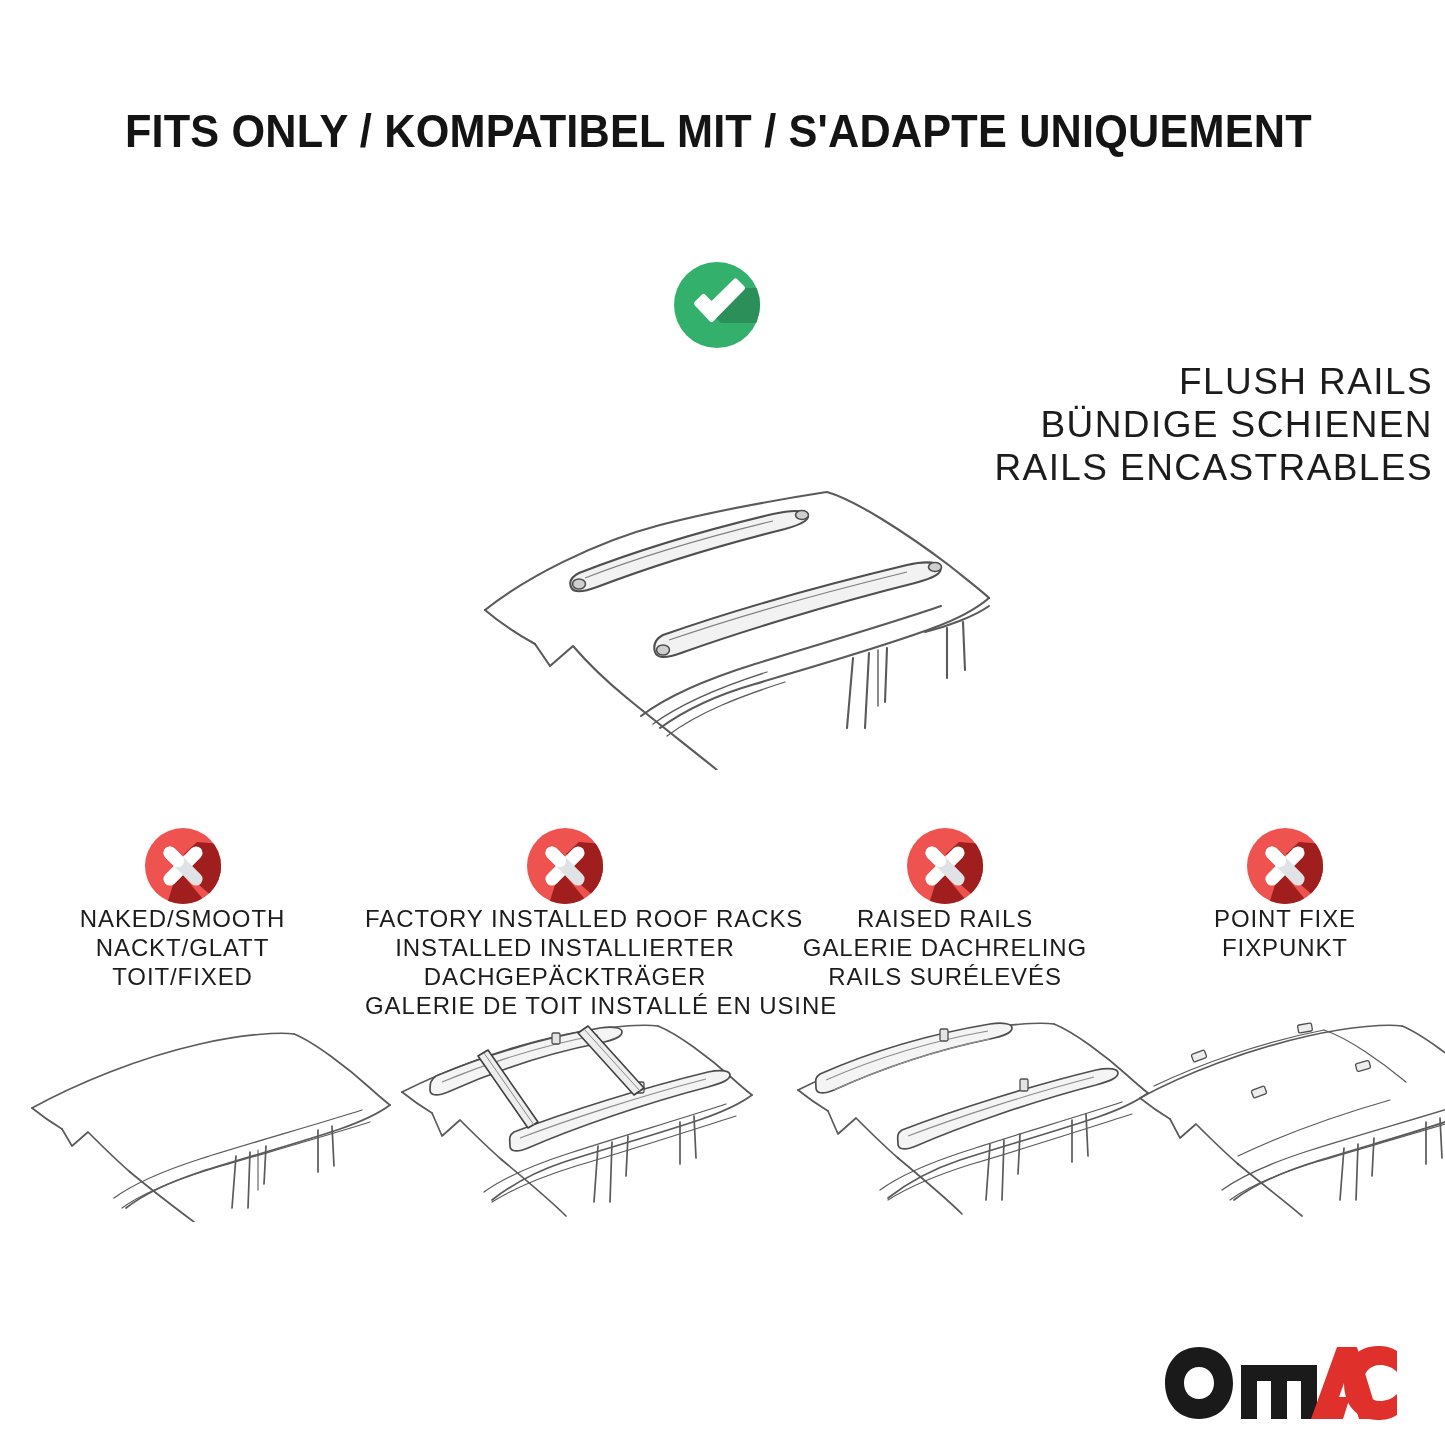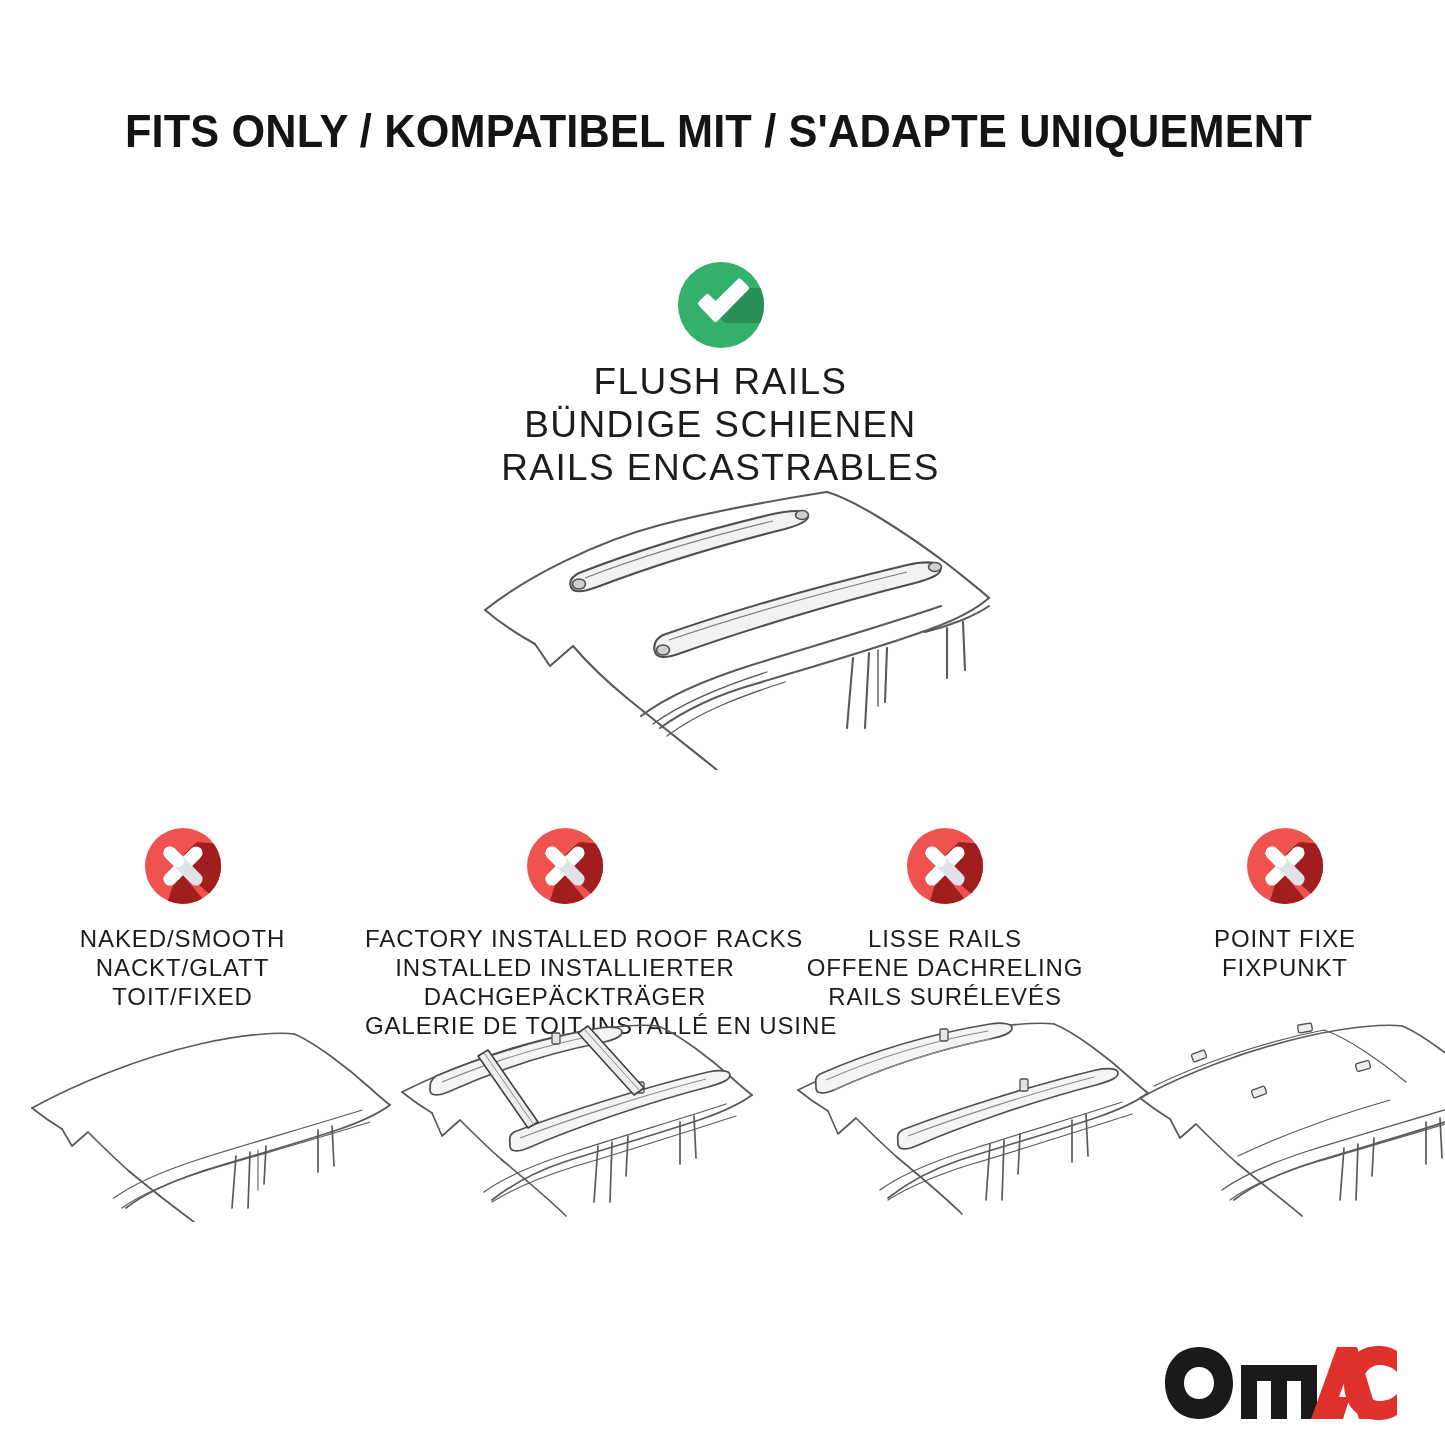--- a/index.html
+++ b/index.html
@@ -40,22 +40,22 @@
     top:0; left:0; width:100%; height:100%;
   }
   .badge .glyph{
     position:absolute;
     top:0; left:0; width:100%; height:100%;
   }
 
   
   .ok-block{
     position:absolute;
-    left:0; right:4px; top:262px;
-    text-align:center;
+    left:0; right:12px; top:262px;
+    text-align:right;
   }
   .ok-badge{
     width:86px; height:86px;
     margin:0 auto;
     background:#33b06c;
   }
   .ok-labels{
     margin-top:12px;
   }
   .ok-labels div{
@@ -88,21 +88,21 @@
   .col-2{ width:400px; }
   .col-3{ width:360px; }
   .col-4{ width:320px; }
 
   .bad-badge{
     width:76px; height:76px;
     margin:0 auto;
     background:#ef5350;
   }
   .bad-labels{
-    margin-top:20px;
+    margin-top:0;
     text-align:center;
   }
   .bad-labels div{
     font-size:24px;
     font-weight:400;
     letter-spacing:0.9px;
     line-height:29px;
     color:#1c1c1c;
     white-space:nowrap;
   }
@@ -246,22 +246,22 @@
         <path d="M33 41 L62 76 L22 76 Z" fill="#a01e1e"></path>
         <path d="M32 38 L76 76 L76 40 L45 27 Z" fill="#a01e1e"></path>
       </svg>
       <svg class="glyph" viewBox="0 0 76 76">
         <rect x="31.5" y="13" width="13" height="50" rx="6.5" fill="#ffffff" transform="rotate(45 38 38)"></rect>
         <rect x="31.5" y="13" width="13" height="50" rx="6.5" fill="#dfe3e5" transform="rotate(-45 38 38)"></rect>
         <rect x="31.5" y="13" width="13" height="24" rx="6.5" fill="#ffffff" transform="rotate(-45 38 38)"></rect>
       </svg>
     </div>
     <div class="bad-labels">
-      <div>LISSE RAILS</div>
-      <div>OFFENE DACHRELING</div>
+      <div>RAISED RAILS</div>
+      <div>GALERIE DACHRELING</div>
       <div>RAILS SURÉLEVÉS</div>
     </div>
   </div>
 
   <div class="bad-col col-4">
     <div class="badge bad-badge">
       <svg class="shadow" viewBox="0 0 76 76">
         <path d="M39 26 L76 63 L76 16 L52 14 Z" fill="#a01e1e"></path>
         <path d="M33 41 L62 76 L22 76 Z" fill="#a01e1e"></path>
         <path d="M32 38 L76 76 L76 40 L45 27 Z" fill="#a01e1e"></path>

